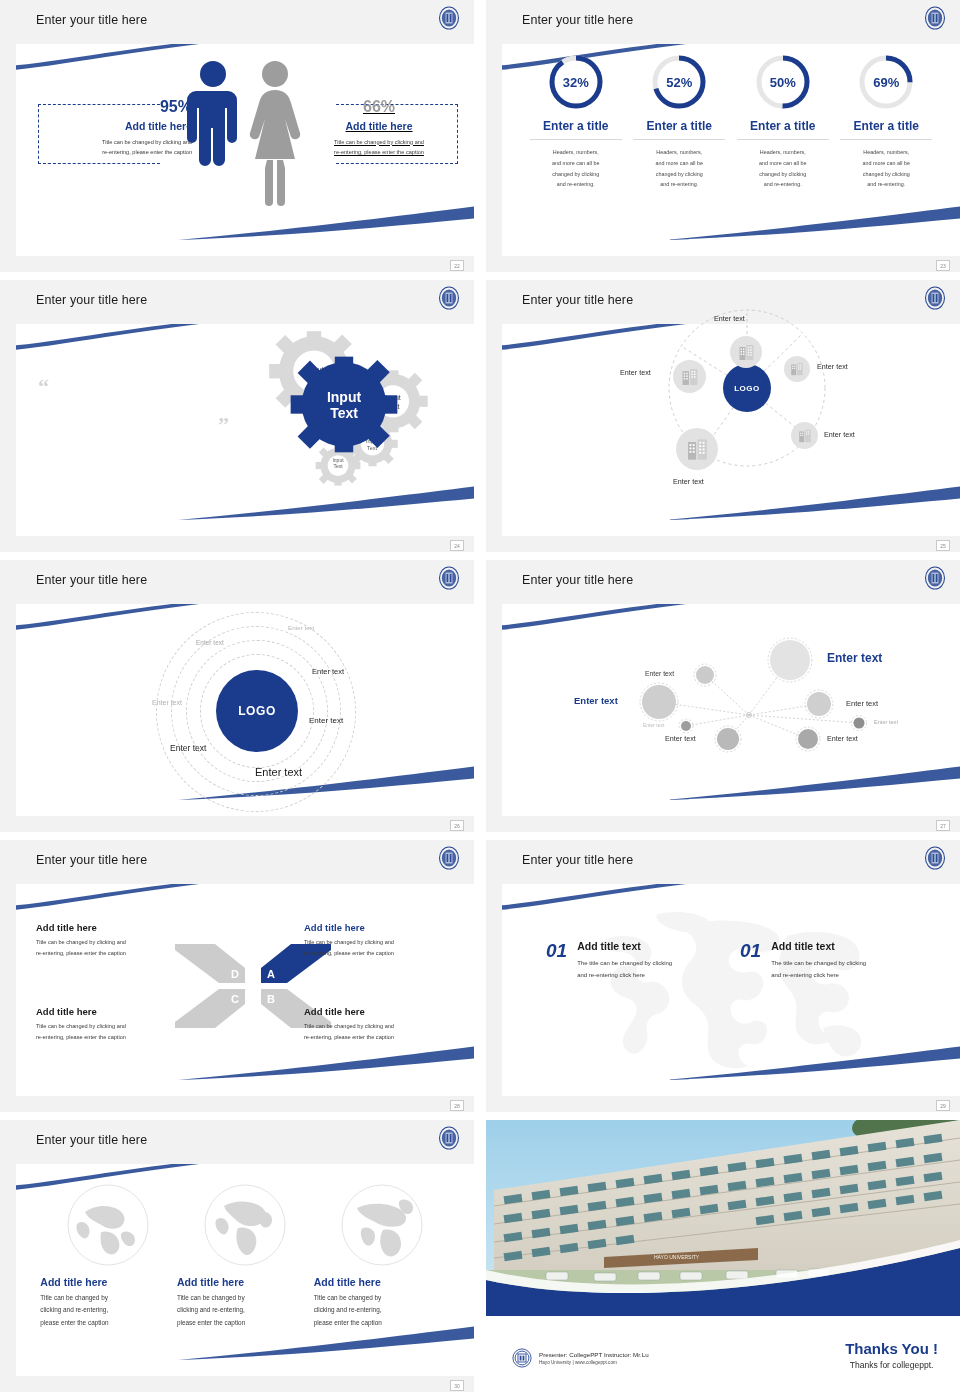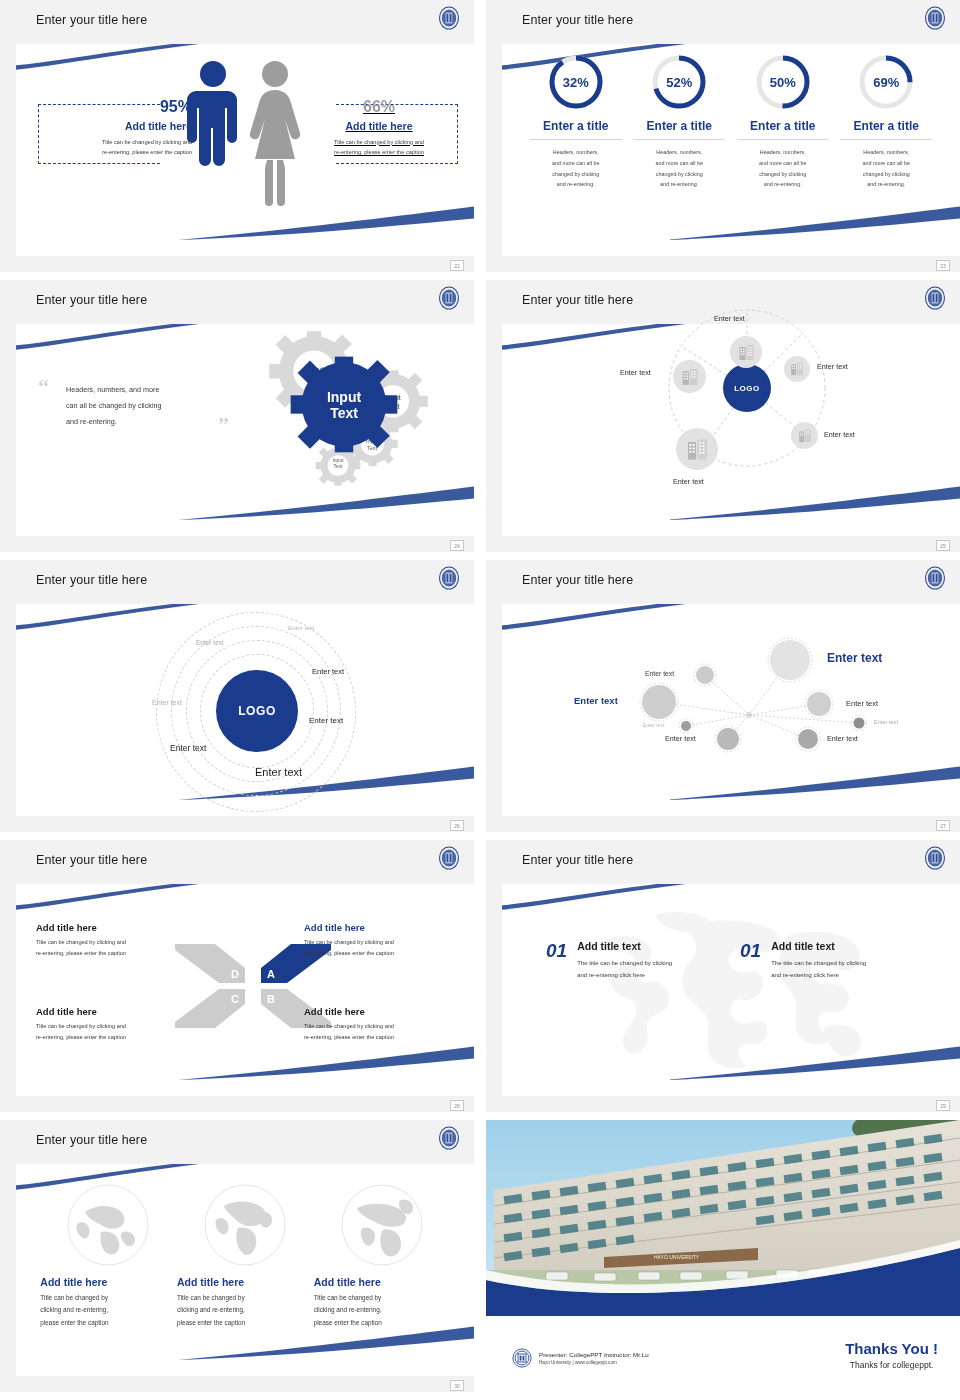--- a/index.html
+++ b/index.html
@@ -298,25 +298,20 @@
           <ellipse cx="11" cy="12" rx="9.5" ry="11" fill="none" stroke="#2b4b96" stroke-width="1.1"></ellipse>
           <ellipse cx="11" cy="12" rx="7.2" ry="8.6" fill="#2b4b96" opacity=".85"></ellipse>
           <rect x="7.5" y="6.5" width="7" height="11" fill="#fff" opacity=".55"></rect>
           <rect x="8.6" y="8" width="1.6" height="8" fill="#2b4b96"></rect>
           <rect x="11.8" y="8" width="1.6" height="8" fill="#2b4b96"></rect>
         </svg>
       </div>
       <div class="content">
         <div class="s3-qm a">“</div>
         <div class="s3-qm b">”</div>
-        <div class="s3-qtext">
-          <span>Headers, numbers, and more</span><br>
-          <span>can all be changed by clicking</span><br>
-          <span>and re-entering.</span>
-        </div>
         <svg class="s3-gears" viewBox="0 0 230 190">
           <defs>
             <g id="gearshape">
               <path d="M50,8 L57,10 L62,3 L71,8 L69,16 L76,21 L85,18 L89,28 L82,33 L83,41 L91,44 L89,54 L80,54 L76,61 L80,69 L72,75 L66,69 L58,71 L55,79 L45,79 L42,71 L34,69 L28,75 L20,69 L24,61 L20,54 L11,54 L9,44 L17,41 L18,33 L11,28 L15,18 L24,21 L31,16 L29,8 L38,3 L43,10 Z" transform="translate(0,0)"></path>
             </g>
           </defs>
 
           <g transform="translate(52,14) scale(0.80)">
             <circle cx="50" cy="44" r="44" fill="#d9d9d9"></circle>
             <g fill="#d9d9d9">

